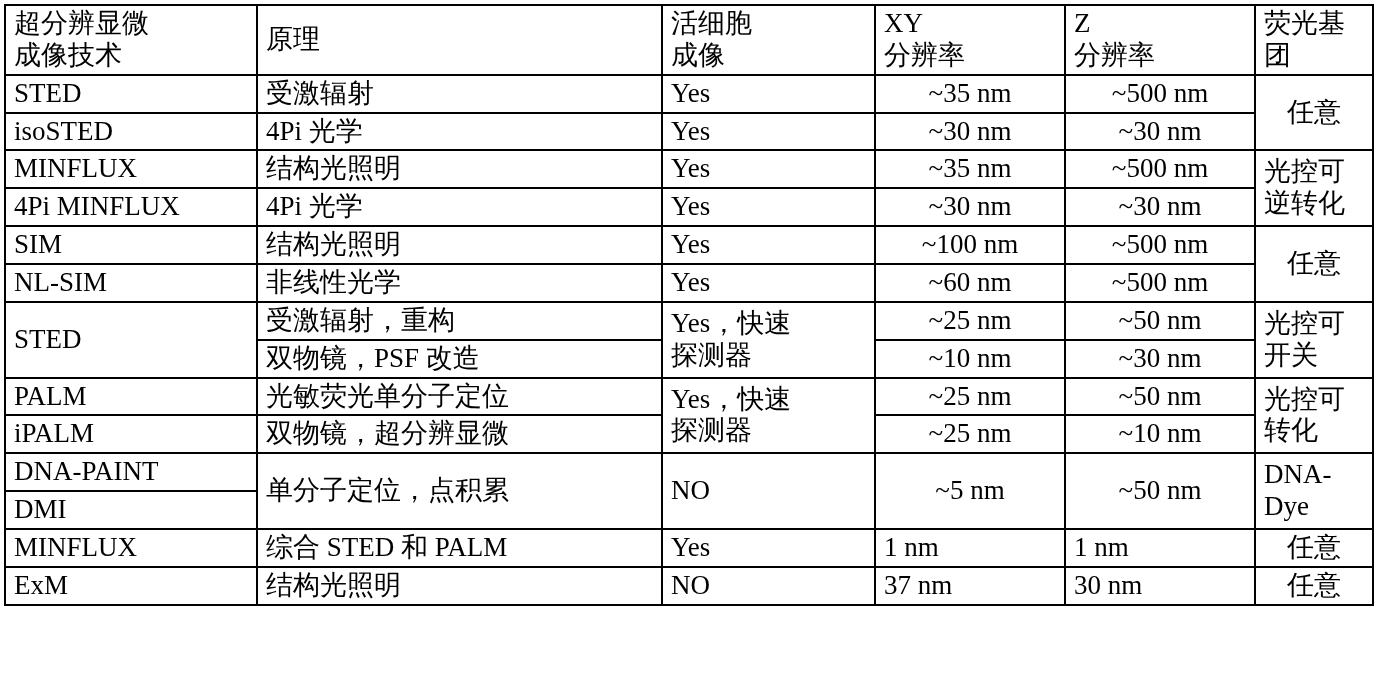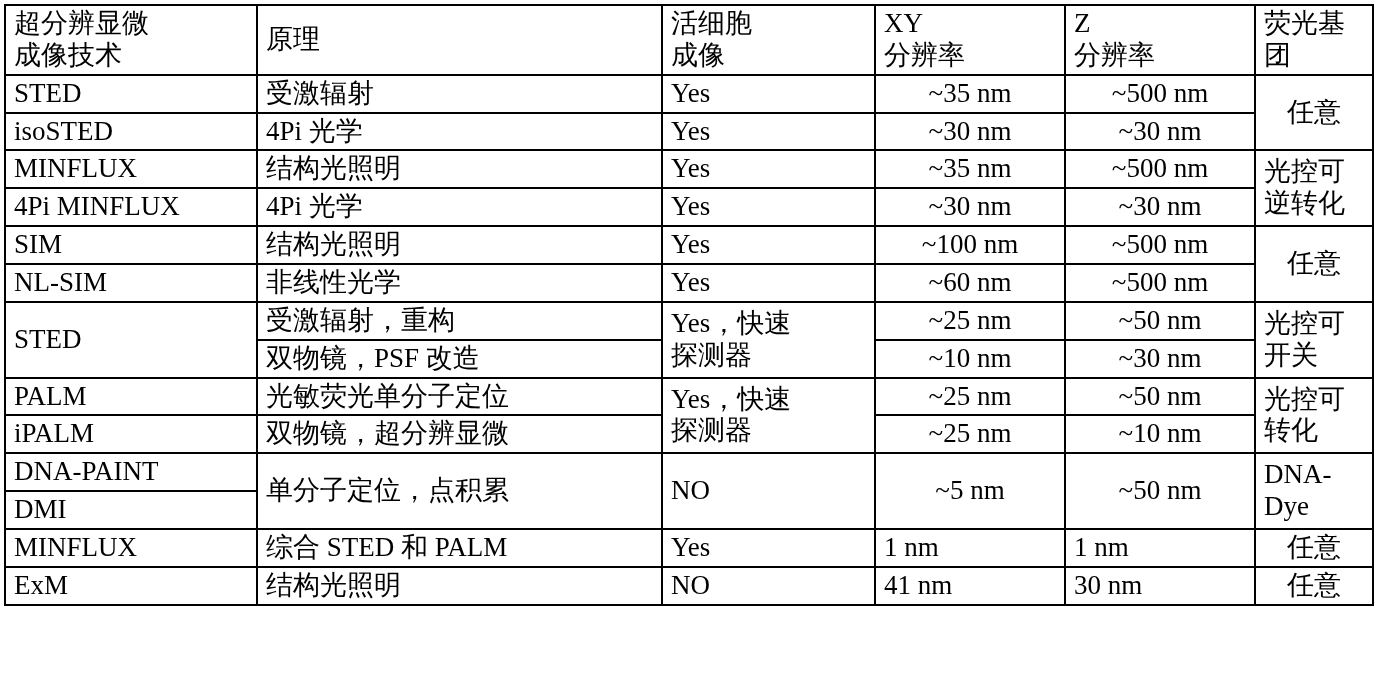--- a/index.html
+++ b/index.html
@@ -180,19 +180,19 @@
         <td class="left">Yes</td>
         <td class="left">1 nm</td>
         <td class="left">1 nm</td>
         <td class="center">任意</td>
       </tr>
 
       <tr>
         <td class="left">ExM</td>
         <td class="left">结构光照明</td>
         <td class="left">NO</td>
-        <td class="left">41 nm</td>
+        <td class="left">37 nm</td>
         <td class="left">30 nm</td>
         <td class="center">任意</td>
       </tr>
     </tbody>
   </table>
 </div>
 
 </body></html>

